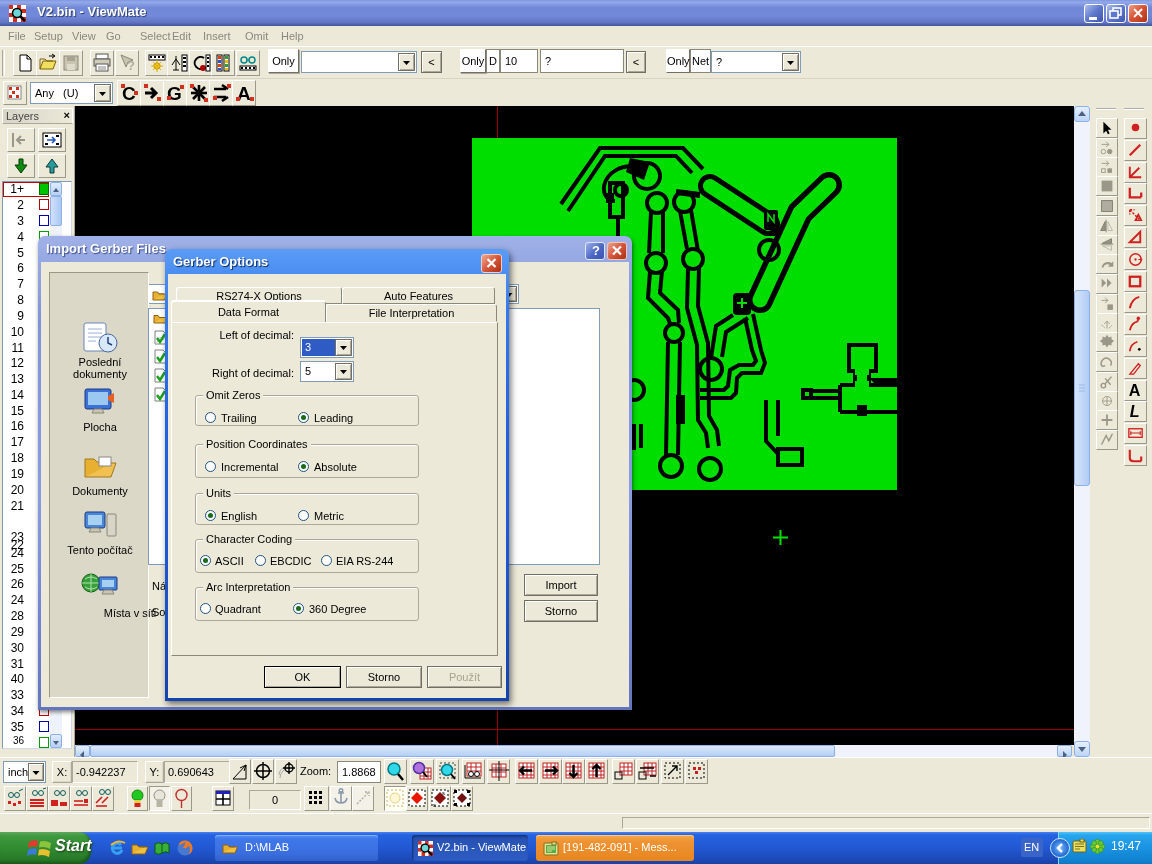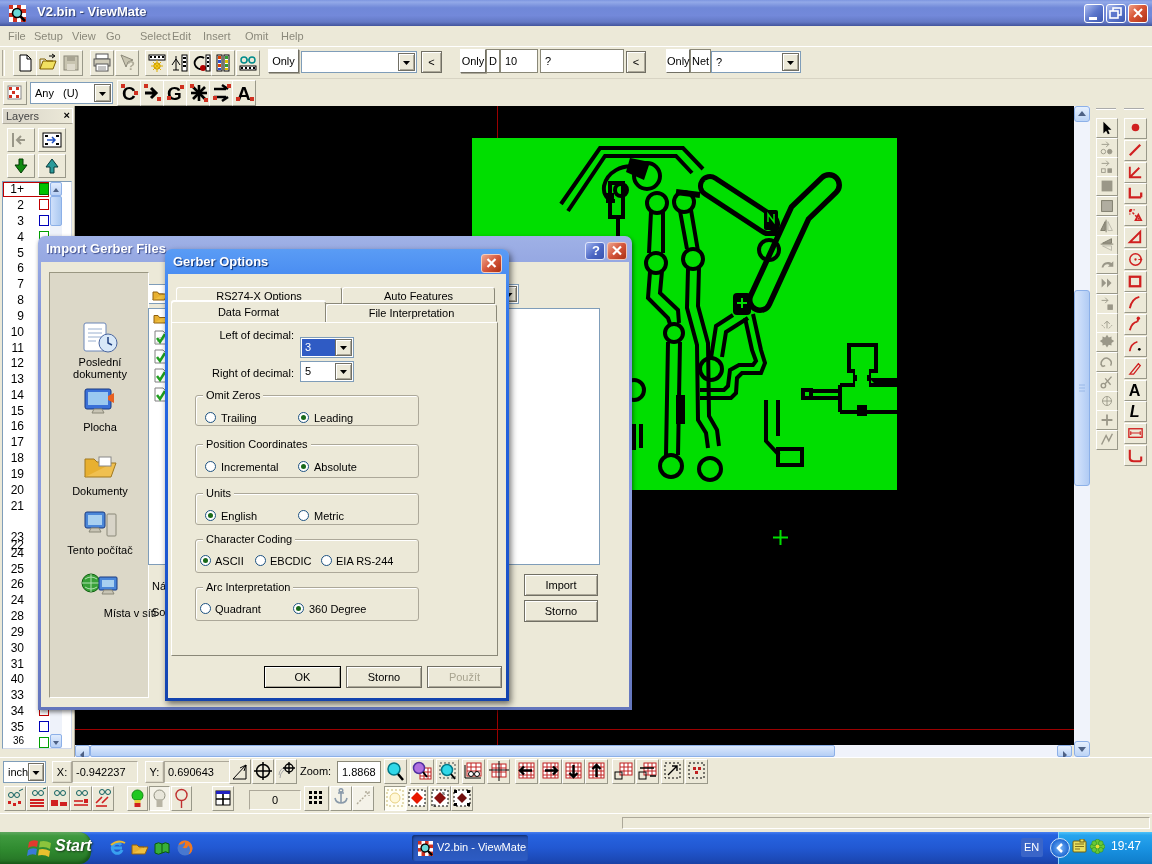--- a/index.html
+++ b/index.html
@@ -720,37 +720,57 @@
       <path d="M1 15 v-9 h5 l2 2 h5" fill="#e8b030" stroke="#906010"></path>
     </svg>
  <svg class="abs" style="left:153px;top:7px;" width="18" height="18">
       <path d="M2 5 q3.5 -2.5 7 0 q3.5 -2.5 7 0 l0 9 q-3.5 -2.5 -7 0 q-3.5 2.5 -7 0 z" fill="#38b038" stroke="#0a5a0a"></path>
       <path d="M9 5 v9" stroke="#0a5a0a"></path>
     </svg>
  <svg class="abs" style="left:176px;top:7px;" width="18" height="18">
       <circle cx="9" cy="9" r="7.5" fill="#4878d0"></circle>
       <path d="M9 1.5 a7.5 7.5 0 0 1 7.5 7.5 a7.5 7.5 0 0 1 -4 6.6 q3 -5 0 -9 q-2 4 -6 2 q3 -2 2.5 -5.5 q-3 3 -6.5 2.5 a7.5 7.5 0 0 1 6.5 -4.1 z" fill="#f07820"></path>
     </svg>
+ <div class="abs" style="left:215px;top:3px;width:163px;height:26px;border-radius:3px;background:linear-gradient(180deg,#5a92f5 0%,#3f78ea 15%,#3a6edf 70%,#3261c9 100%);box-shadow:inset 0 1px 0 #7facf8;">
+   <svg class="abs" style="left:7px;top:5px;" width="17" height="16">
+        <path d="M1 13 l2.5 -6 h12 l-2.5 6 z" fill="#f0c040" stroke="#906010"></path>
+        <path d="M1 13 v-8 h4.5 l2 2 h4.5" fill="#e8b030" stroke="#906010"></path>
+      </svg>
+   <div class="abs" style="left:30px;top:6px;font-size:11px;color:#fff;">D:\MLAB</div>
+ </div>
  <div class="abs" style="left:412px;top:3px;width:116px;height:26px;border-radius:3px;background:linear-gradient(180deg,#1e46a0 0%,#2853b4 20%,#2d5cc4 100%);box-shadow:inset 1px 1px 2px #12306e;">
    <svg class="abs" style="left:6px;top:6px;" width="15" height="15" viewBox="0 0 17 17">
         <rect width="17" height="17" fill="#fff"></rect>
         <g fill="#d03020">
           <rect x="0" y="0" width="4" height="4"></rect>
           <rect x="8" y="0" width="4" height="4"></rect>
           <rect x="4" y="4" width="4" height="4"></rect>
           <rect x="12" y="4" width="5" height="4"></rect>
           <rect x="0" y="8" width="4" height="4"></rect>
           <rect x="8" y="8" width="4" height="4"></rect>
           <rect x="4" y="12" width="4" height="5"></rect>
           <rect x="12" y="12" width="5" height="5"></rect>
         </g>
         <circle cx="8" cy="8" r="4.5" fill="#6ad8d8" stroke="#000" stroke-width="1.5"></circle>
         <line x1="11" y1="11" x2="16" y2="16" stroke="#000" stroke-width="2.5"></line>
       </svg>
    <div class="abs" style="left:25px;top:6px;font-size:11px;color:#fff;">V2.bin - ViewMate</div>
+ </div>
+ <div class="abs" style="left:536px;top:3px;width:158px;height:26px;border-radius:3px;background:linear-gradient(180deg,#f5a74a 0%,#ef9333 25%,#e88620 100%);box-shadow:inset 0 1px 0 #ffc880;">
+   <svg class="abs" style="left:7px;top:6px;" width="16" height="15">
+        <rect x="1" y="2" width="14" height="12" rx="1" fill="#e8e090" stroke="#807020"></rect>
+        <rect x="3" y="4" width="10" height="8" fill="#50b050"></rect>
+        <g stroke="#e8e090">
+          <line x1="4" y1="6" x2="12" y2="6"></line>
+          <line x1="4" y1="8" x2="12" y2="8"></line>
+          <line x1="4" y1="10" x2="9" y2="10"></line>
+        </g>
+        <rect x="9" y="1" width="4" height="3" fill="#e8e090" stroke="#807020"></rect>
+      </svg>
+   <div class="abs" style="left:27px;top:6px;font-size:11px;color:#fff;">[191-482-091] - Mess...</div>
  </div>
  <div class="abs" style="left:1021px;top:6px;width:22px;height:19px;background:#3a65c8;border-radius:2px;">
       <div style="position:absolute;left:3px;top:3px;font-size:11px;color:#fff;">EN</div>
     </div>
  <div class="abs" style="left:1058px;top:0;width:94px;height:32px;background:linear-gradient(180deg,#4fc3fa 0%,#28a5ee 10%,#1993e2 50%,#1181cf 90%,#0f76c0 100%);border-left:1px solid #8ad4fc;">
    <div class="abs" style="left:13px;top:7px;width:15px;height:15px;"><svg width="15" height="15">
           <rect x="1" y="2" width="13" height="11" rx="1" fill="#e8e060" stroke="#706010"></rect>
           <g stroke="#807020">
             <line x1="3" y1="5" x2="12" y2="5"></line>
             <line x1="3" y1="7.5" x2="12" y2="7.5"></line>

